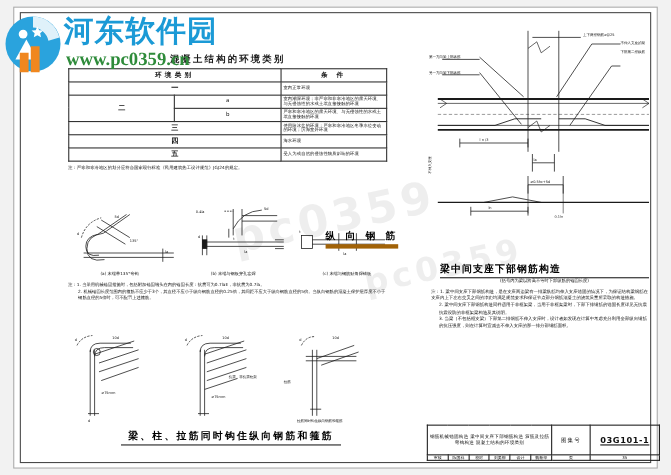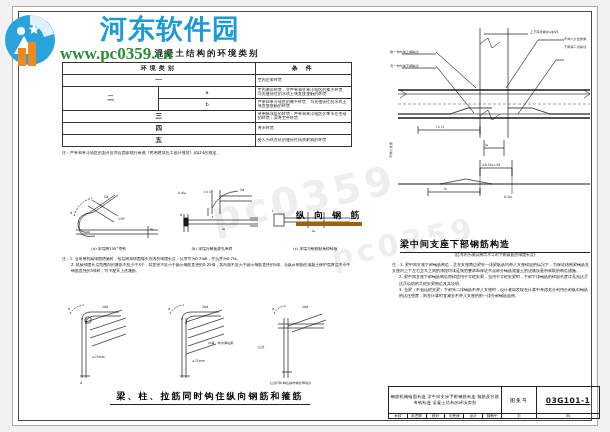--- a/index.html
+++ b/index.html
@@ -28,21 +28,20 @@
   
   #watermark{left:0px;top:8px;width:250px;height:60px;z-index:40;}
   #wm-logo{
     position:absolute;left:4px;top:6px;width:52px;height:52px;
   }
   #wm-title{
     position:absolute;left:58px;top:6px;
     font-size:27px;font-weight:bold;color:#1b9ad6;
     letter-spacing:1px;line-height:30px;
     white-space:nowrap;
-    margin-left:42px;
   }
   #wm-url{
     position:absolute;left:60px;top:36px;
     font-size:17px;font-weight:bold;color:#2e8b3a;
     font-family:"Liberation Serif","DejaVu Serif",serif;
     white-space:nowrap;
   }
   
   .ghost{
     position:absolute;color:rgba(150,150,150,0.16);

